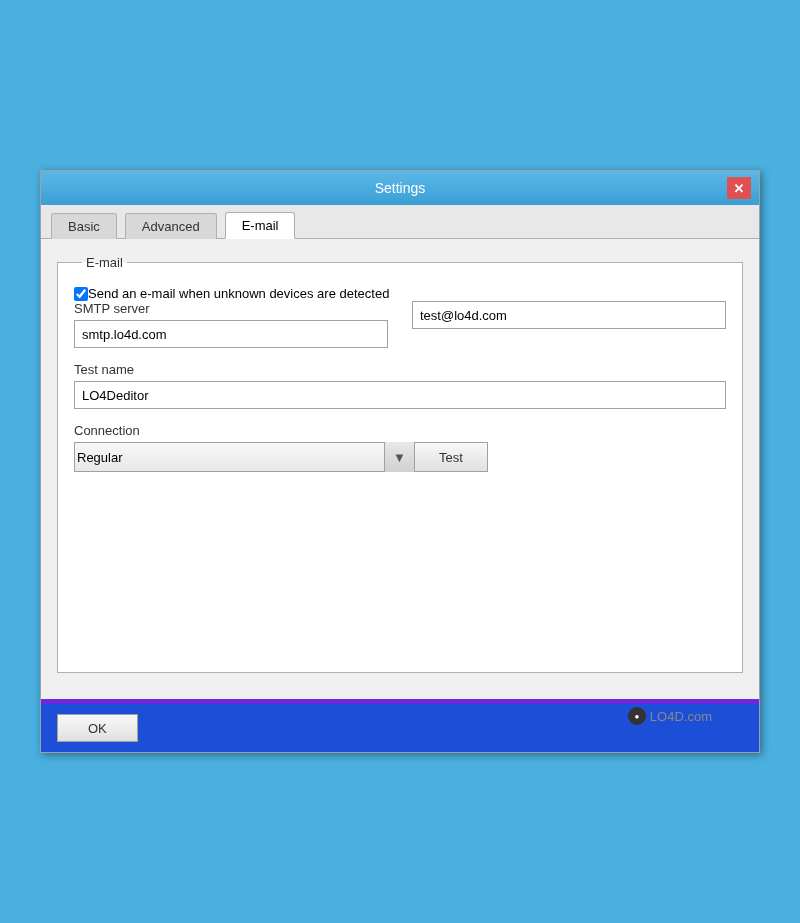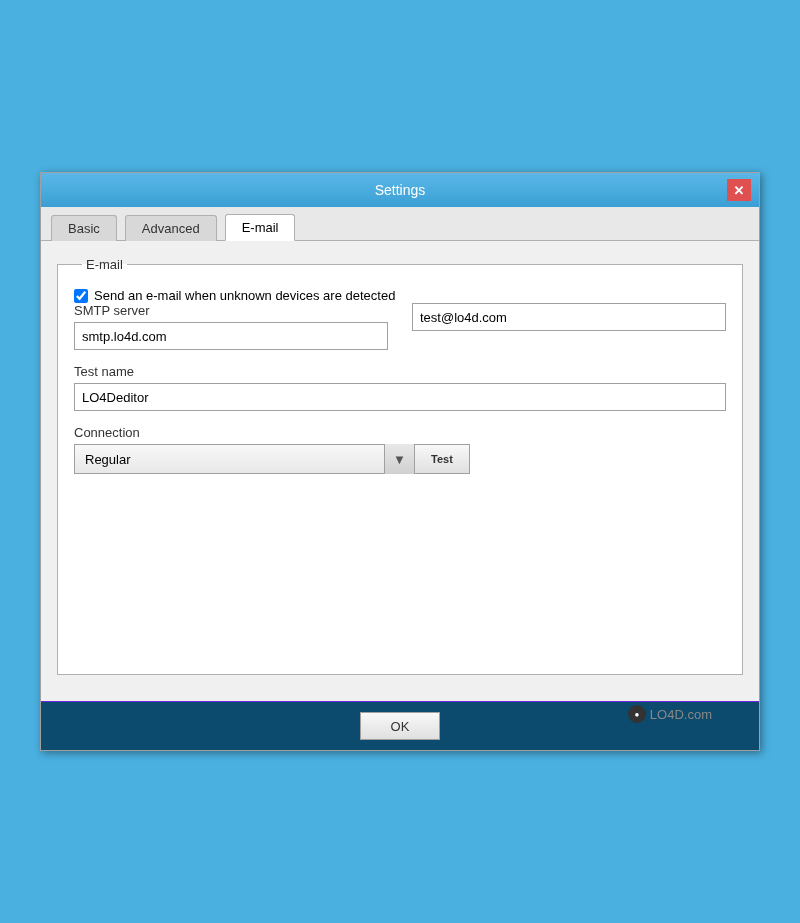--- a/index.html
+++ b/index.html
@@ -104,21 +104,20 @@
     .fieldset-legend {
       font-size: 13px;
       color: #333;
       padding: 0 4px;
       margin-left: 8px;
     }
 
     .checkbox-row {
       display: flex;
       align-items: center;
-      gap: 6px;
       margin-top: 4px;
     }
 
     .checkbox-row input[type="checkbox"] {
       width: 14px;
       height: 14px;
       cursor: pointer;
     }
 
     .form-row {
@@ -168,21 +167,21 @@
     .connection-select-wrapper {
       position: relative;
       display: inline-block;
     }
 
     .connection-select {
       appearance: none;
       -webkit-appearance: none;
       background: linear-gradient(to bottom, #f8f8f8, #e8e8e8);
       border: 1px solid #a0a0a0;
-      padding: 5px 40px 5px 10px;
+      padding: 5px 40px 5px 2px;
       font-size: 13px;
       width: 340px;
       height: 30px;
       cursor: pointer;
       outline: none;
     }
 
     .select-arrow {
       position: absolute;
       right: 0;
@@ -194,35 +193,34 @@
       display: flex;
       align-items: center;
       justify-content: center;
       pointer-events: none;
       color: #555;
       font-size: 11px;
     }
 
     .test-button {
       height: 30px;
-      padding: 0 16px;
+      padding: 0 24px;
       background: linear-gradient(to bottom, #f8f8f8, #e0e0e0);
       border: 1px solid #a0a0a0;
       cursor: pointer;
-      font-size: 11px;
-      color: #333;
-      font-weight: bold;
+      font-size: 13px;
+      color: #333;
     }
 
     .footer {
-      background: #0c4a6e;
+      background: #1d4ed8;
       padding: 10px 16px;
       display: flex;
-      justify-content: center;
-      border-top: 1px solid #6d28d9;
+      justify-content: flex-start;
+      border-top: 5px solid #6d28d9;
     }
 
     .ok-button {
       height: 28px;
       padding: 0 30px;
       background: linear-gradient(to bottom, #f8f8f8, #e0e0e0);
       border: 1px solid #a0a0a0;
       cursor: pointer;
       font-size: 13px;
       color: #333;

